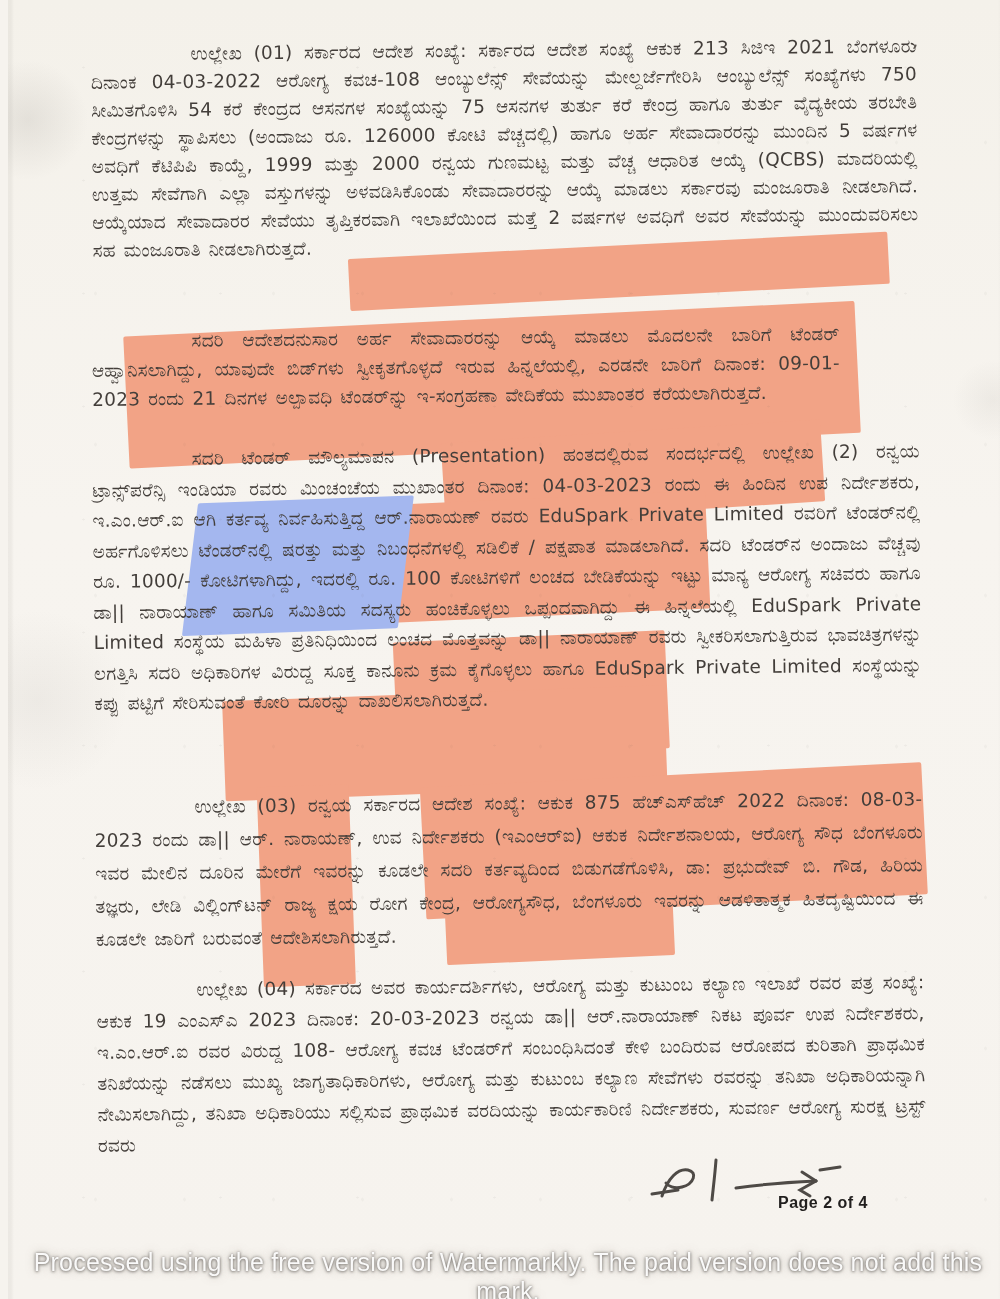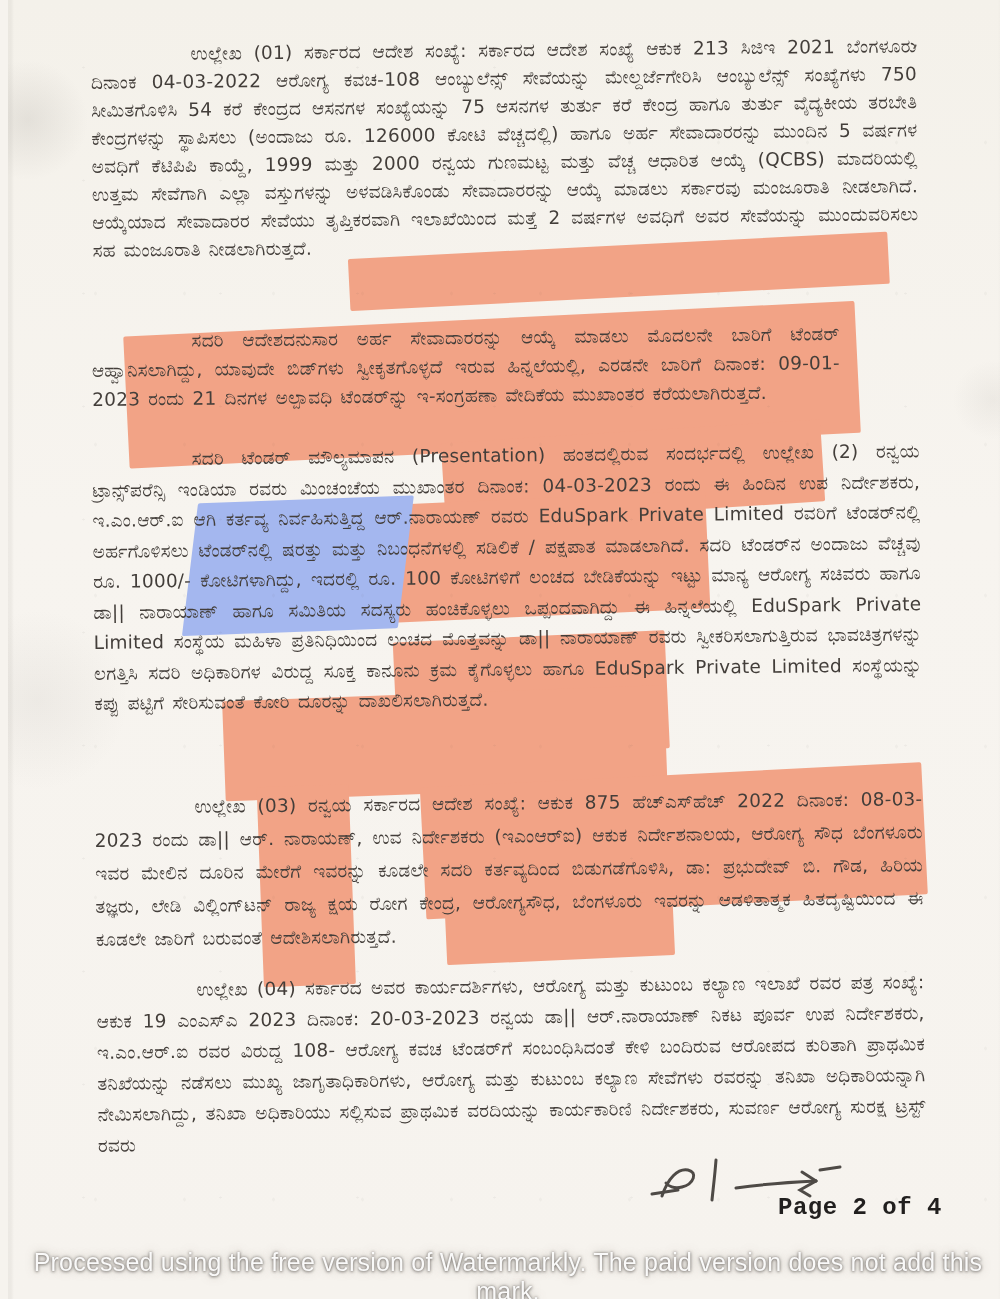--- a/index.html
+++ b/index.html
@@ -40,22 +40,22 @@
     word-spacing:2px;
   }
   .p1{left:82px;top:36px;width:826px;line-height:28px;}
   .p2{left:80px;top:322px;width:748px;line-height:29px;}
   .p3{left:79px;top:440px;width:828px;line-height:30.5px;}
   .p4{left:78px;top:786px;width:828px;line-height:33px;}
   .p5{left:78px;top:970px;width:828px;line-height:31px;}
   .sig{position:absolute;left:636px;top:1150px;width:210px;height:64px;z-index:4;}
   .pagenum{
     position:absolute;left:770px;top:1194px;z-index:4;
-    font-size:24px;font-weight:bold;color:#211f1e;
-    font-family:Liberation Mono, monospace;letter-spacing:.5px;
+    font-size:16px;font-weight:bold;color:#211f1e;
+    font-family:Liberation Sans, sans-serif;letter-spacing:.5px;
   }
   .watermark{
     position:absolute;left:0;top:1248px;width:100%;z-index:5;
     text-align:center;
     font-size:25px;font-weight:400;color:rgba(255,255,255,.95);
     font-family:"Liberation Sans","DejaVu Sans",sans-serif;
     text-shadow:0 0 3px rgba(110,105,100,.85),0 1px 3px rgba(110,105,100,.6),0 0 8px rgba(130,125,120,.5);
     letter-spacing:.2px;
   }
   .stray-mark{

